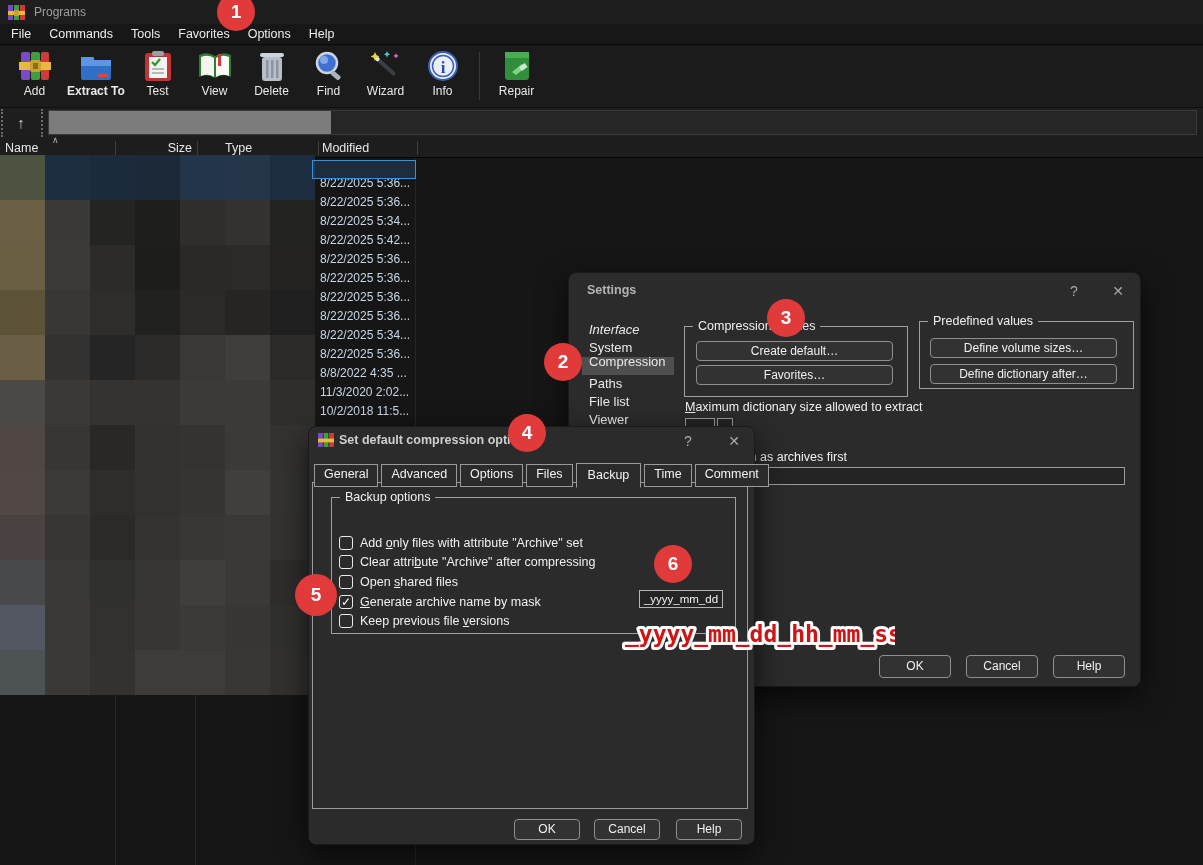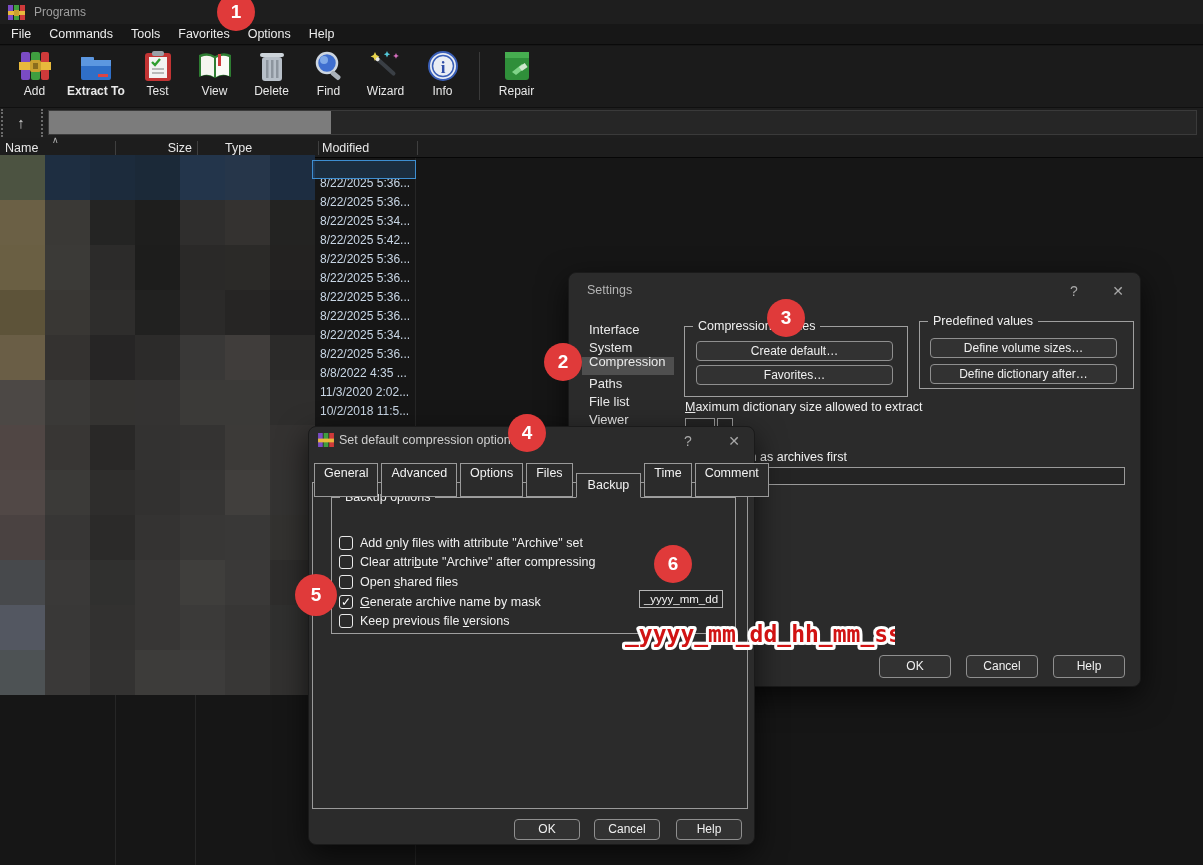--- a/index.html
+++ b/index.html
@@ -35,34 +35,34 @@
   
   .gridline { position:absolute; top:158px; width:1px; height:707px; background:#262626; z-index:1; }
   #mosaic { position:absolute; left:0; top:155px; width:315px; height:540px; z-index:2; font-size:0; }
   #mosaic .cell { display:inline-block; width:45px; height:45px; }
   .selbox { position:absolute; left:312px; top:160px; width:104px; height:19px; background:rgba(38,84,130,0.38); border:1px solid #3e8ed0; z-index:3; }
   .dates { position:absolute; left:320px; top:174px; width:110px; z-index:2; }
   .daterow { height:19px; line-height:19px; color:#c9d7e6; font-size:12px; white-space:nowrap; }
 
   
   .dialog { position:absolute; background:#2b2b2b; border:1px solid #1a1a1a; border-radius:8px; box-shadow:0 10px 30px rgba(0,0,0,0.65); }
-  .dlg-title { color:#b4b4b4; font-size:12.5px; }
+  .dlg-title { color:#b4b4b4; font-size:12.5px;font-weight:bold; }
   .dlg-glyph { position:absolute; width:26px; height:20px; text-align:center; line-height:20px; color:#a8a8a8; font-size:14px; }
   .groupbox { position:absolute; border:1px solid #9f9f9f; }
   .legend { position:absolute; top:-8px; left:8px; background:#2b2b2b; padding:0 5px; color:#f0f0f0; font-size:12.5px; white-space:nowrap; }
   .btn { position:absolute; background:#323232; border:1px solid #8f8f8f; border-radius:4px; color:#f0f0f0; font-size:12px; text-align:center; font-family:"Liberation Sans",sans-serif; }
   .wbtn { height:20px; line-height:18px; }
   .navitem { position:absolute; left:20px; color:#e9e9e9; font-size:13px; height:18px; line-height:18px; }
   .navhl { position:absolute; left:13px; width:92px; height:18px; background:#4f4f4f; }
   .lbl { position:absolute; color:#f0f0f0; font-size:12.5px; white-space:nowrap; }
   .input { position:absolute; background:#242424; border:1px solid #9a9a9a; }
 
   
   .tabrow { position:absolute; left:5px; top:36px; display:flex; align-items:flex-end; z-index:2; }
-  .tab { border:1px solid #9a9a9a; background:#2b2b2b; color:#f2f2f2; font-size:12.5px; padding:2px 9px 3px 9px; margin-right:3px; height:34px; white-space:nowrap; }
+  .tab { border:1px solid #9a9a9a; background:#2b2b2b; color:#f2f2f2; font-size:12.5px; padding:2px 9px 3px 9px; margin-right:3px; height:23px; white-space:nowrap; }
   .tab.active { padding:4px 11px 5px 11px; height:25px; margin-bottom:-1px; border-bottom:1px solid #2b2b2b; position:relative; top:0; }
   .tabframe { position:absolute; left:3px; top:55px; width:436px; height:327px; border:1px solid #9a9a9a; }
 
   
   .cbxrow { position:absolute; left:30px; height:17px; display:flex; align-items:center; }
   .cbx { width:14px; height:14px; border:1.5px solid #eaeaea; border-radius:3px; margin-right:7px; color:#fff; font-size:12px; line-height:12px; text-align:center; flex:0 0 auto; }
   .cbxlabel { color:#f0f0f0; font-size:12.5px; white-space:nowrap; }
 
   
   .badge { position:absolute; border-radius:50%; color:#fff; font-weight:bold; font-size:19px; display:flex; align-items:center; justify-content:center; z-index:40; font-family:"Liberation Sans",sans-serif; }
@@ -225,21 +225,21 @@
     <div class="daterow">11/3/2020 2:02...</div>
     <div class="daterow">10/2/2018 11:5...</div>
   </div>
 
   <div class="dialog" style="left:568px; top:272px; width:573px; height:415px; z-index:10;">
     <div class="dlg-title" style="position:absolute; left:18px; top:10px;">Settings</div>
     <div class="dlg-glyph" style="left:492px; top:8px;">?</div>
     <div class="dlg-glyph" style="left:536px; top:8px;">✕</div>
 
     <div class="navhl" style="top:84px;"></div>
-    <div class="navitem" style="top:48px;">Interface</div>
+    <div class="navitem" style="top:48px;font-style:italic;">Interface</div>
     <div class="navitem" style="top:66px;">System</div>
     <div class="navitem" style="top:80px;">Compression</div>
     <div class="navitem" style="top:102px;">Paths</div>
     <div class="navitem" style="top:120px;">File list</div>
     <div class="navitem" style="top:138px;">Viewer</div>
 
     <div class="groupbox" style="left:115px; top:53px; width:224px; height:71px;">
       <span class="legend">Compression profiles</span>
       <div class="btn wbtn" style="left:11px; top:14px; width:197px;">Create default…</div>
       <div class="btn wbtn" style="left:11px; top:38px; width:197px;">Favorites…</div>

